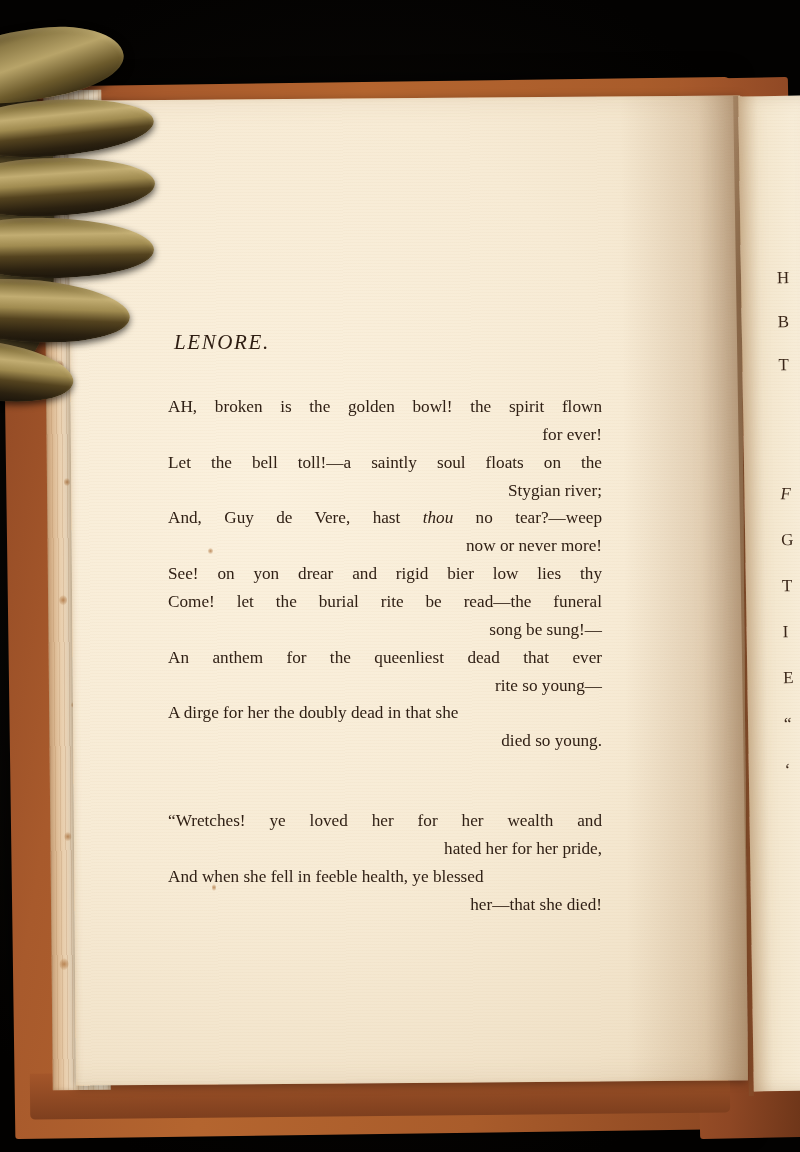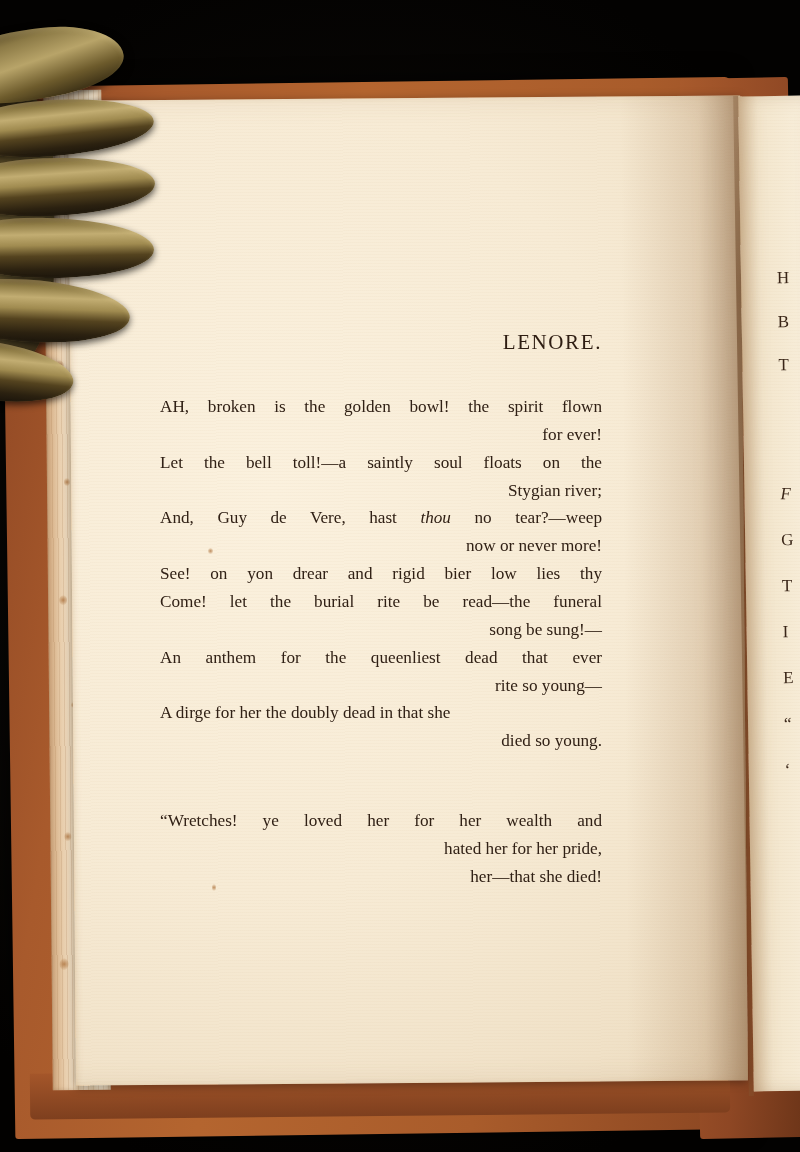--- a/index.html
+++ b/index.html
@@ -165,28 +165,29 @@
 
   
   .text-block {
     position: absolute;
     left: 152px;
     top: 330px;
     width: 450px;
     color: #332218;
   }
   .poem-title {
+    font-style: italic;
     font-size: 21px;
     letter-spacing: 1.6px;
-    text-align: right;
+    text-align: left;
     margin: 0 0 38px 0;
     color: #2e1d12;
     padding-left: 22px;
   }
-  .stanza { margin: 0 0 0 8px; }
+  .stanza { margin: 0 0 0 16px; }
   .stanza + .stanza { margin-top: 52px; }
 
   .vline {
     font-size: 17.2px;
     line-height: 1.62;
     color: #302015;
     margin: 0;
     text-align: justify;
     text-justify: inter-word;
   }
@@ -329,20 +330,21 @@
     </div>
 
     <div class="stanza">
 
       <div class="vline">
         <span class="first">“Wretches! ye loved her for her wealth and</span>
         <span class="cont">hated her for her pride,</span>
       </div>
 
       <div class="vline">
+        <span class="first noj">And when she fell in feeble health, ye blessed</span>
         <span class="cont">her—that she died!</span>
       </div>
 
     </div>
   </div>
 
   <div class="foxing" style="left:208px; top:548px; width:5px; height:6px;"></div>
   <div class="foxing" style="left:212px; top:884px; width:4px; height:7px;"></div>
 
   <div class="gutter-line"></div>

